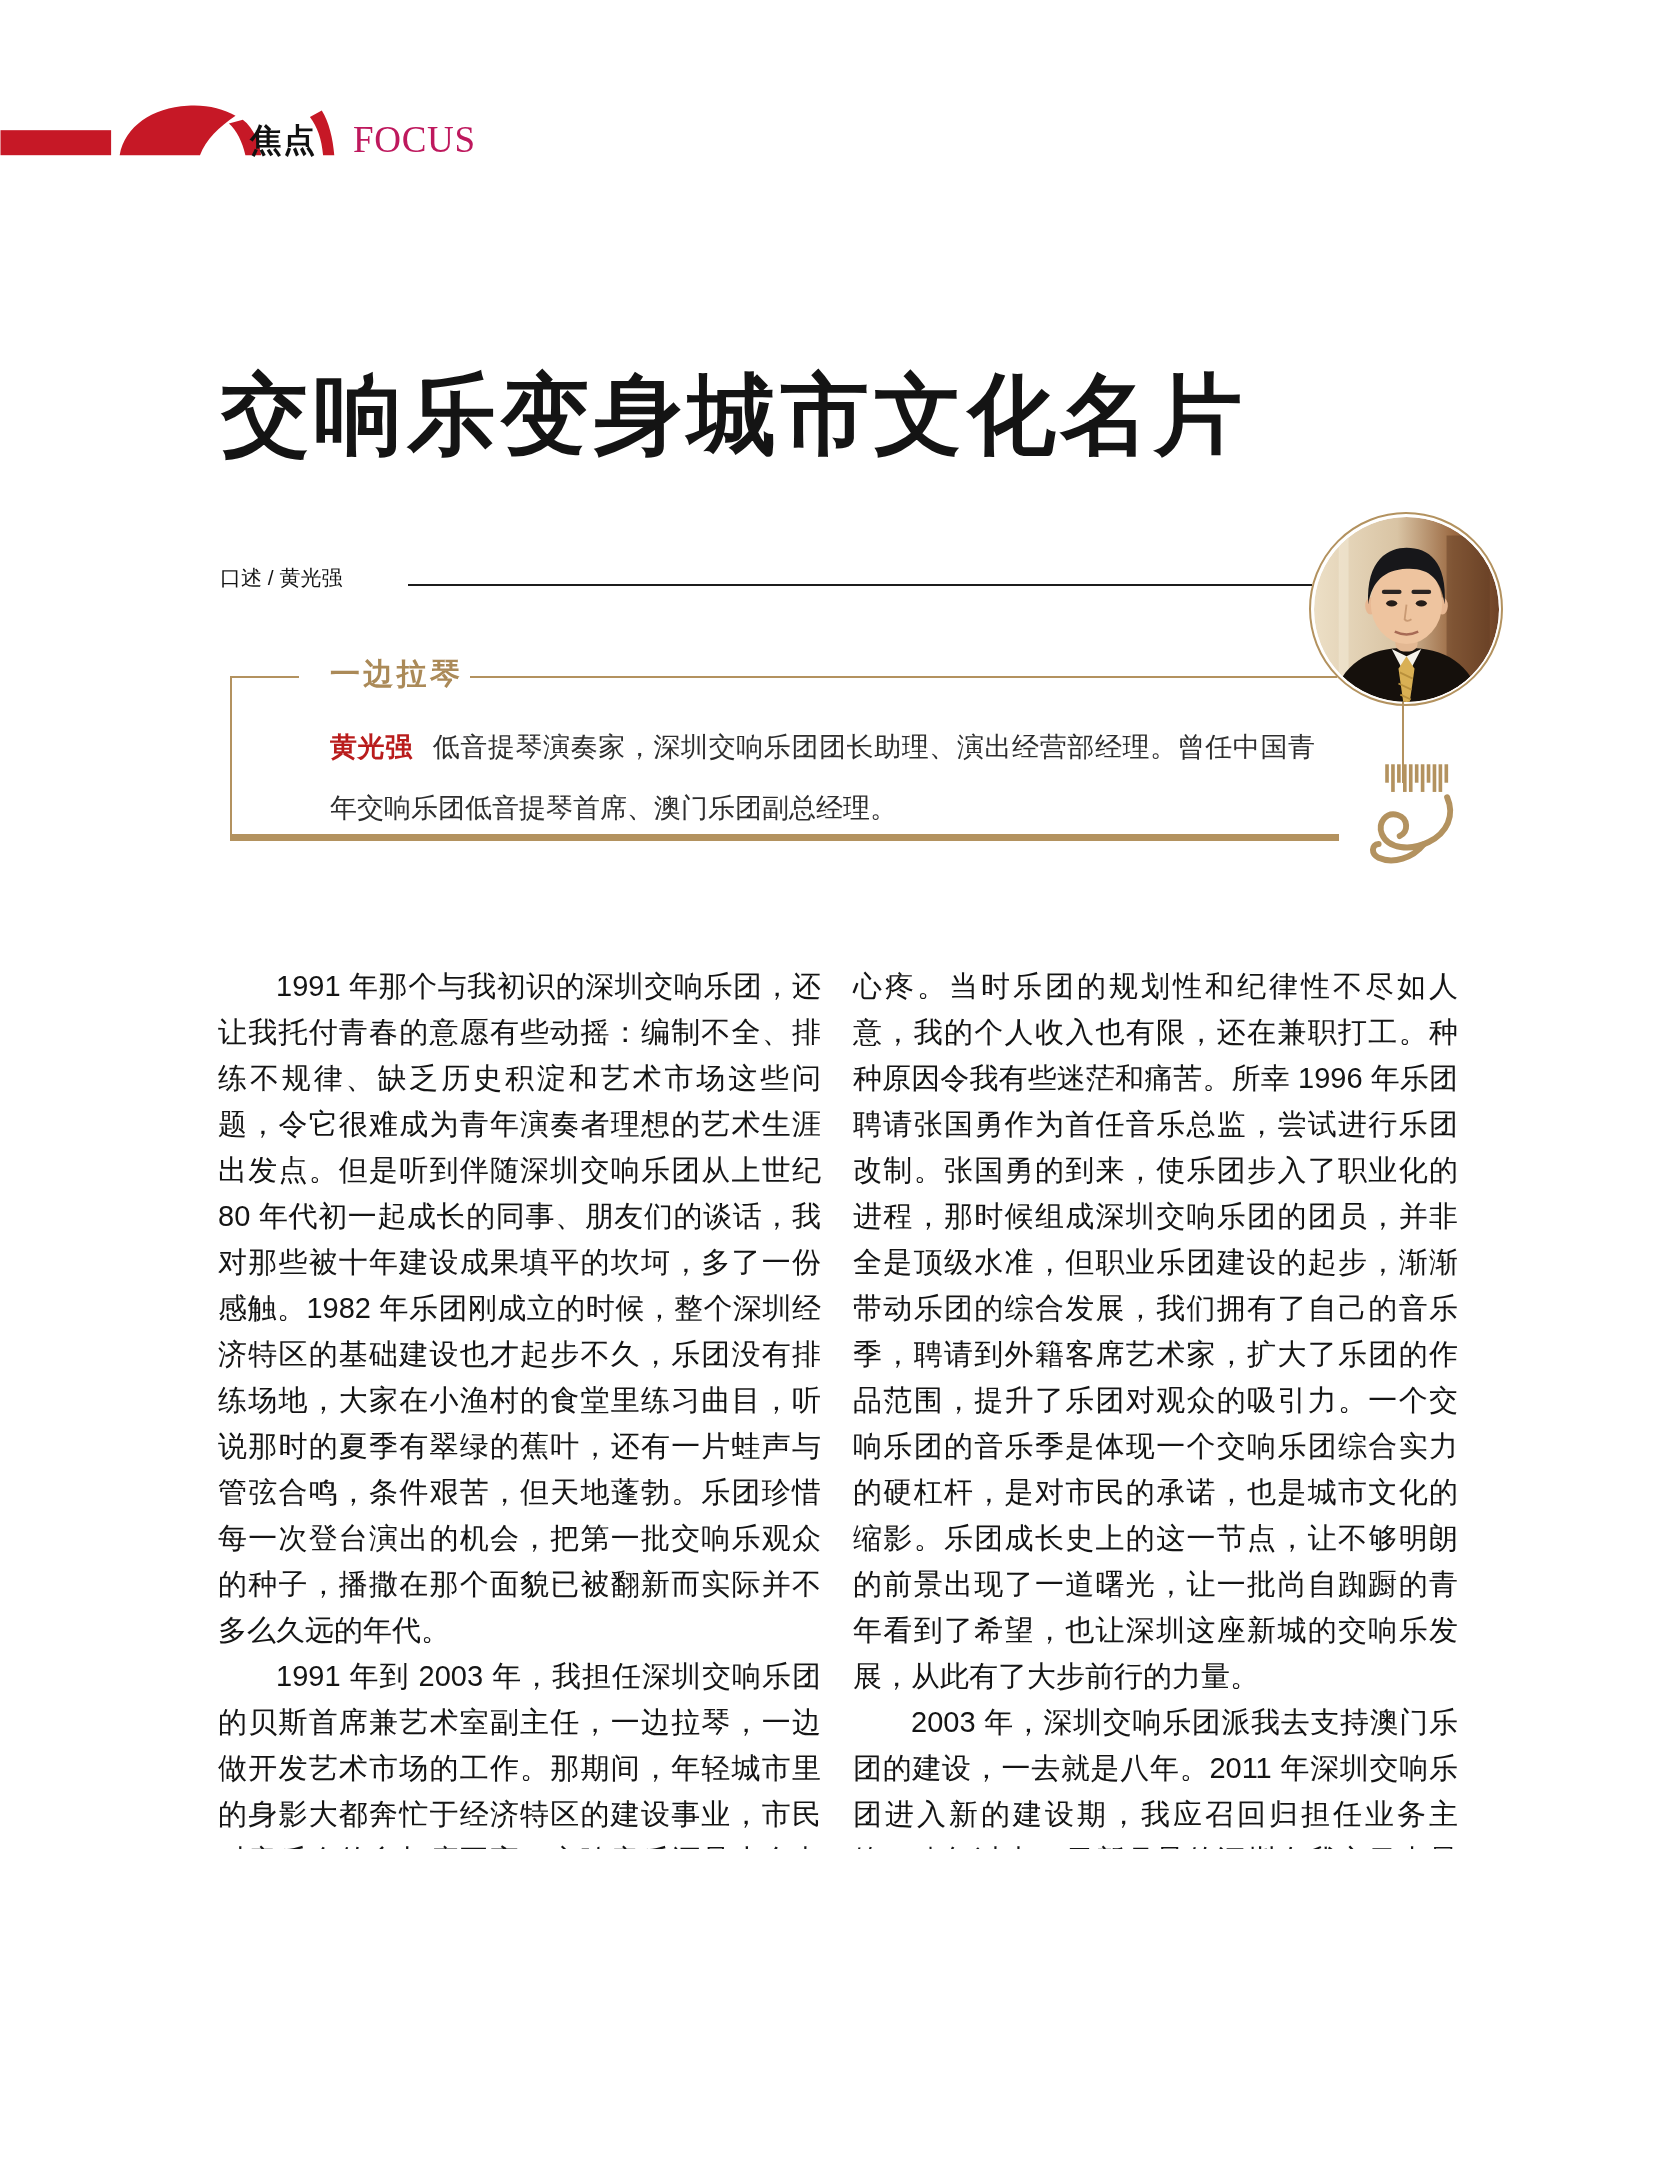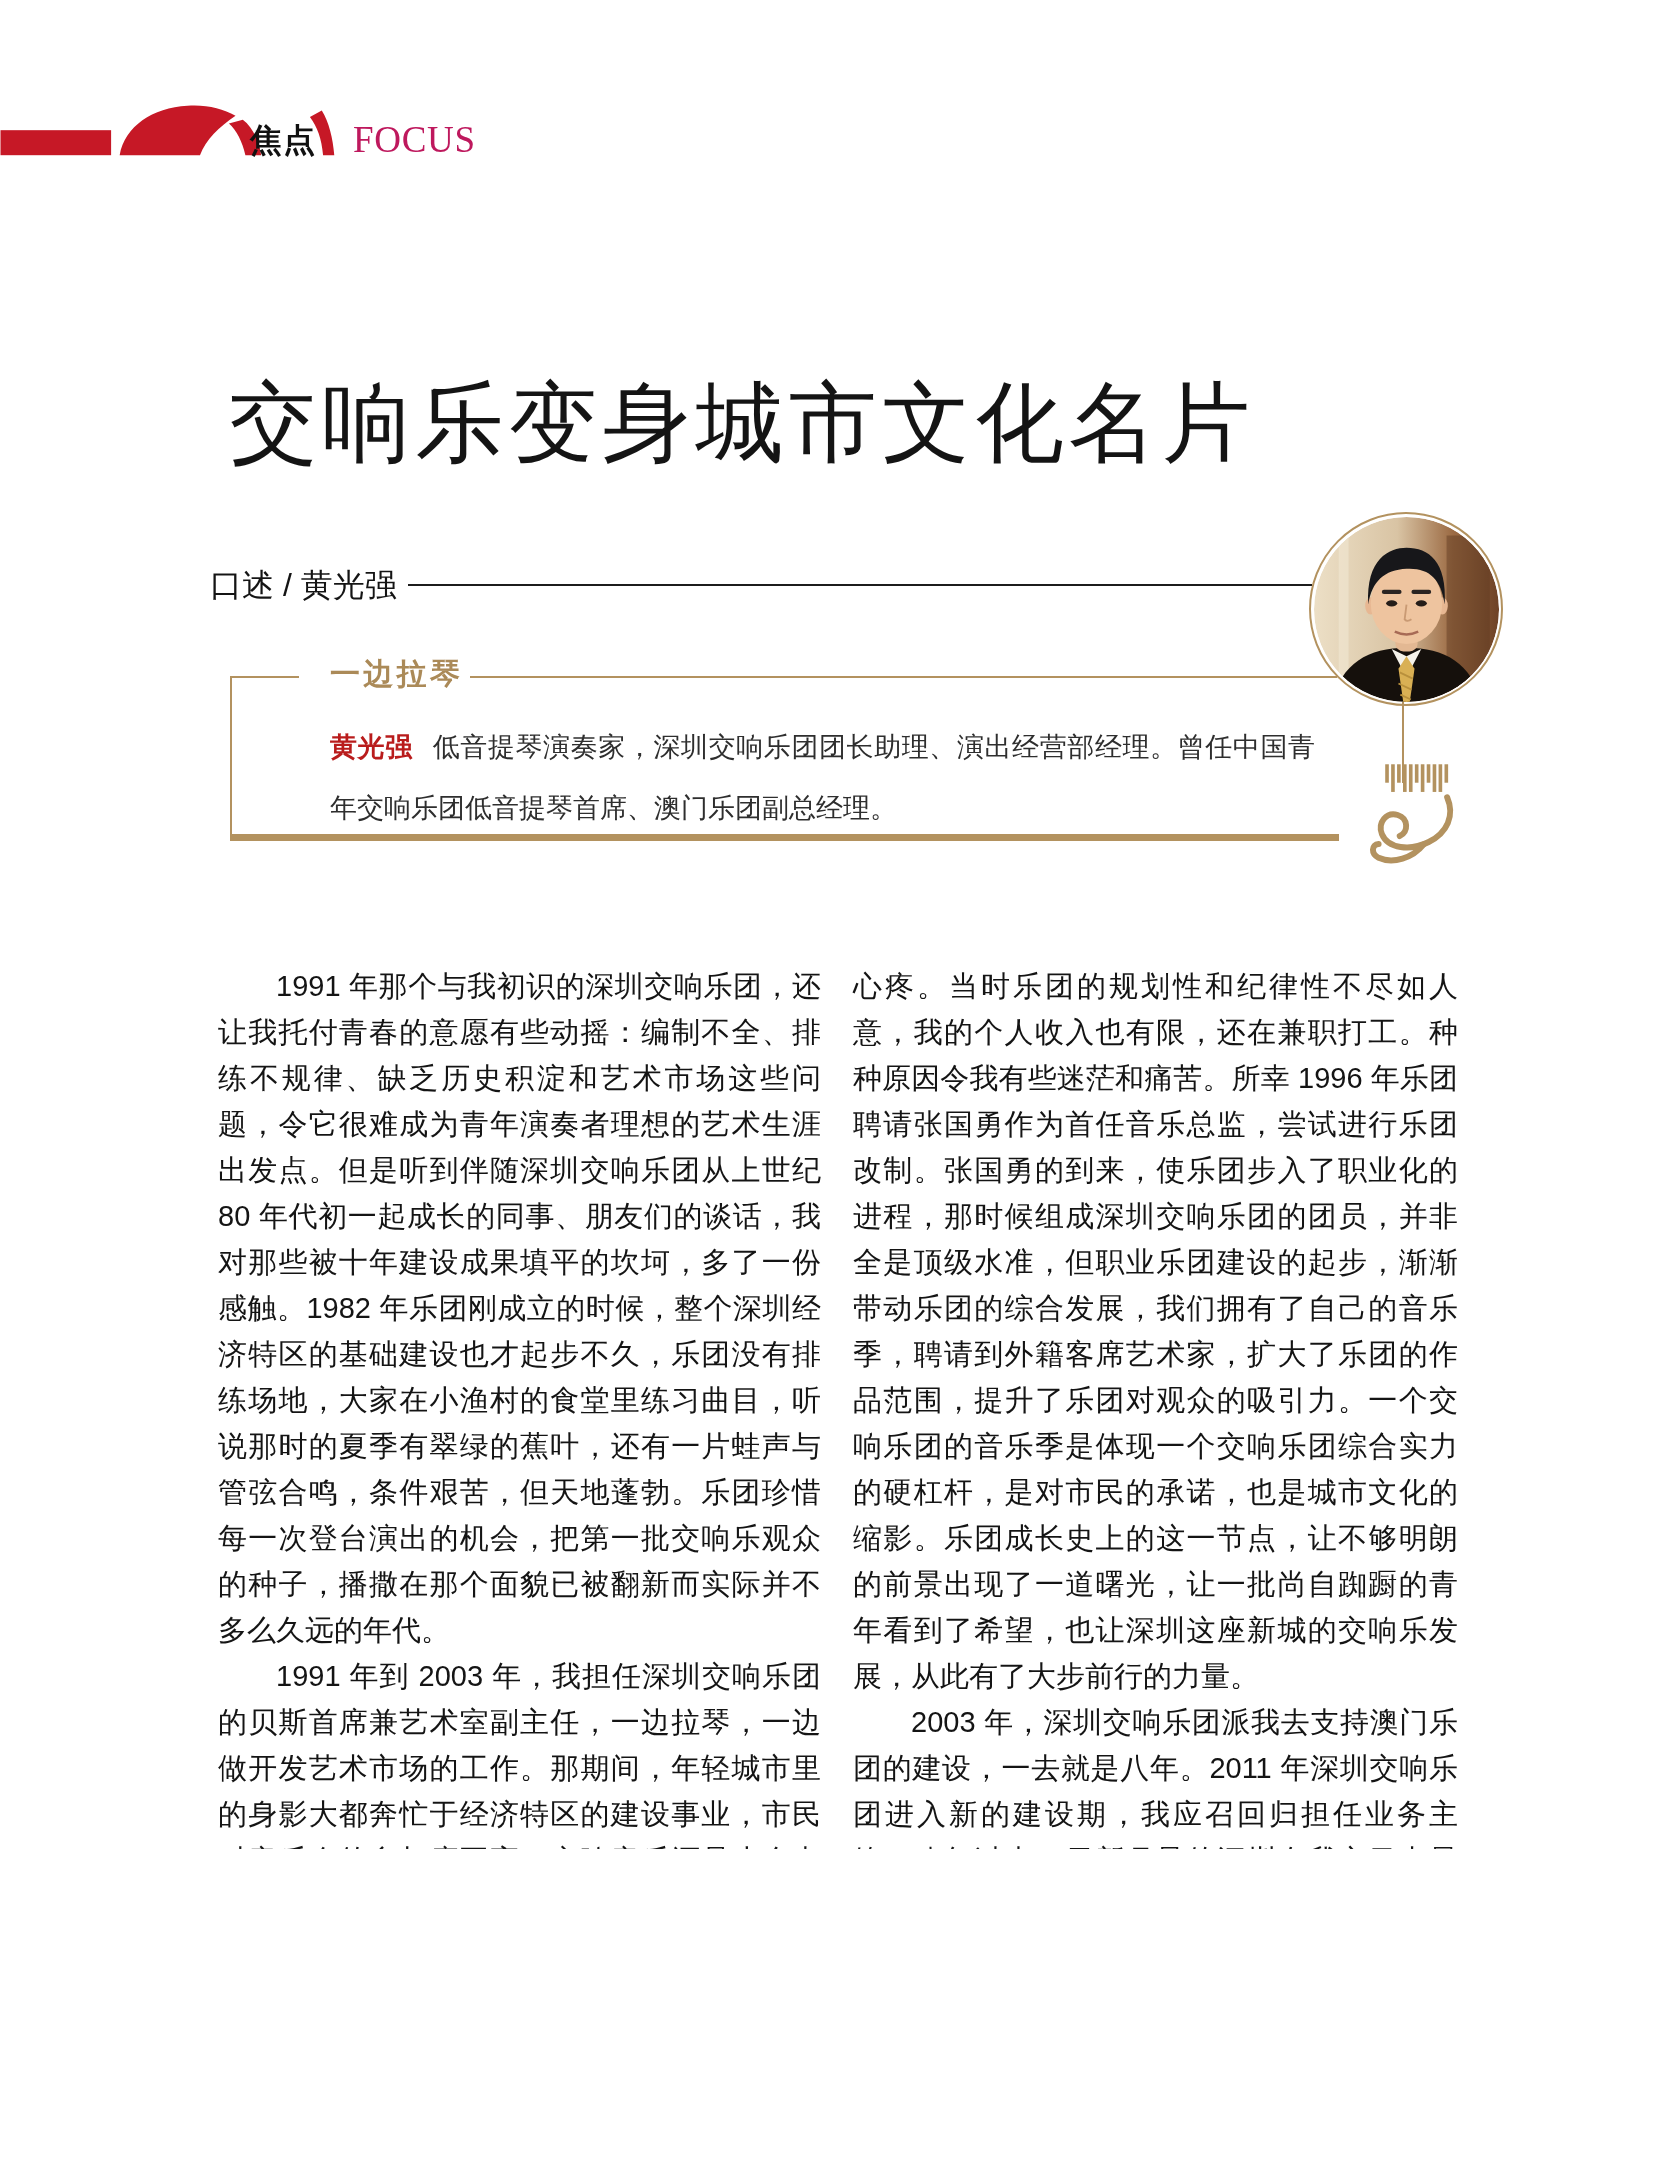--- a/index.html
+++ b/index.html
@@ -9,21 +9,21 @@
   
   .banner-svg{position:absolute;left:0;top:92px;width:475px;height:79px;}
   .banner-cn{position:absolute;left:250px;top:124px;font-size:32px;font-weight:bold;
              letter-spacing:1.3px;color:#111;line-height:1;}
   .banner-en{position:absolute;left:353px;top:121px;font-family:"Liberation Serif",serif;
              font-size:37px;letter-spacing:0.7px;color:#be185d;line-height:1;}
 
   
   .title{position:absolute;left:217px;top:364px;font-family:"Liberation Serif",serif;
          font-weight:400;font-size:88px;letter-spacing:5.3px;color:#141414;line-height:1.1;}
-  .byline{position:absolute;left:210px;top:564px;font-size:32px;color:#141414;}
+  .byline{position:absolute;left:220px;top:564px;font-size:21px;color:#141414;}
   .byline-rule{position:absolute;left:408px;top:584px;width:904px;height:2px;background:#1c1c1c;}
 
   
   .card-left-border{position:absolute;left:230px;top:676px;width:2px;height:165px;background:#b3925f;}
   .card-dash{position:absolute;left:230px;top:676px;width:69px;height:2px;background:#b3925f;}
   .card-heading{position:absolute;left:330px;top:659px;font-family:"Liberation Serif",serif;
                 font-weight:bold;font-size:30px;letter-spacing:3.3px;color:#ab8a58;line-height:1;}
   .card-topline{position:absolute;left:470px;top:676px;width:867px;height:2px;background:#b3925f;}
   .card-bio{position:absolute;left:330px;top:717px;width:985px;font-family:"Liberation Serif",serif;
             font-size:27px;line-height:61px;text-align:justify;color:#2e2e2e;}
@@ -55,21 +55,21 @@
 
   <svg class="banner-svg" viewBox="0 0 720 120" xmlns="http://www.w3.org/2000/svg">
     <rect x="0" y="58" width="168" height="38" fill="#c61826"></rect>
     <path d="M181,96 C189,52 231,24 284,21 C312,19 337,25 357,36 C332,53 312,72 303,96 Z" fill="#c61826"></path>
     <path d="M368,42 C382,52 392,72 396,96 L372,96 C367,75 359,59 347,48 Z" fill="#c61826"></path>
     <path d="M488,28 C499,46 505,70 507,96 L490,96 C488,72 481,52 470,38 Z" fill="#c61826"></path>
   </svg>
   <div class="banner-cn">焦点</div>
   <div class="banner-en">FOCUS</div>
 
-  <h1 class="title" style="margin:12px;">交响乐变身城市文化名片</h1>
+  <h1 class="title" style="margin:4px;font-weight:bold;">交响乐变身城市文化名片</h1>
   <div class="byline">口述 / 黄光强</div>
   <div class="byline-rule"></div>
 
   <div class="card-dash"></div>
   <div class="card-left-border"></div>
   <div class="card-heading">一边拉琴</div>
   <div class="card-topline"></div>
   <div class="card-bio">
     <span class="bio-name">黄光强</span><span>低音提琴演奏家，深圳交响乐团团长助理、演出经营部经理。曾任中国青年交响乐团低音提琴首席、澳门乐团副总经理。</span>
   </div>

